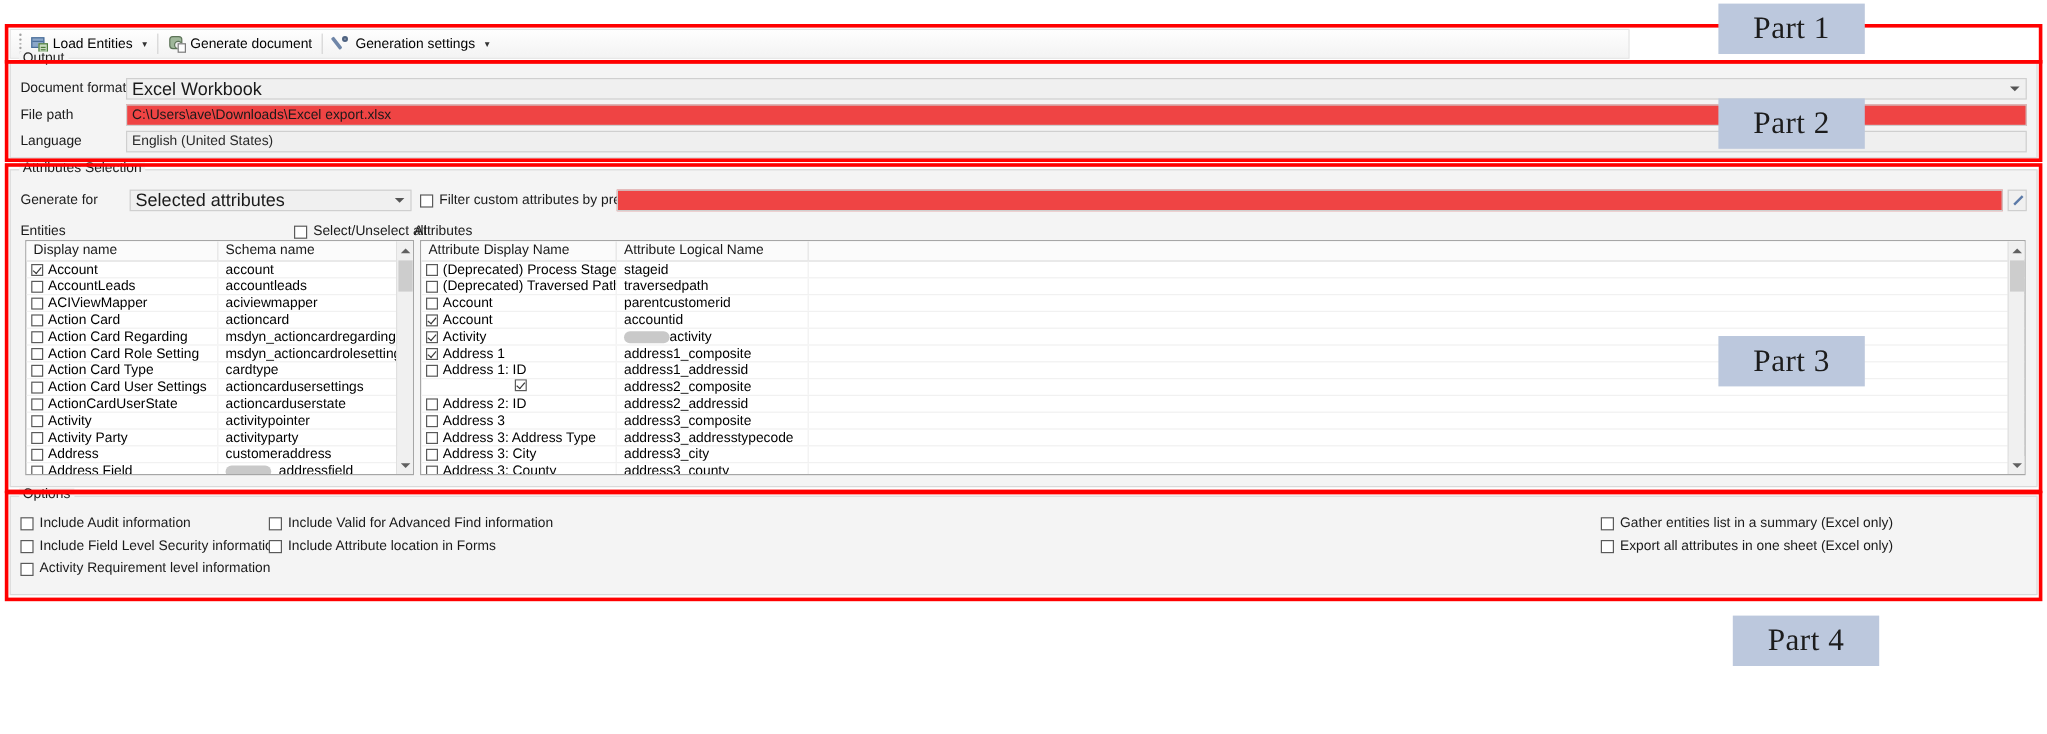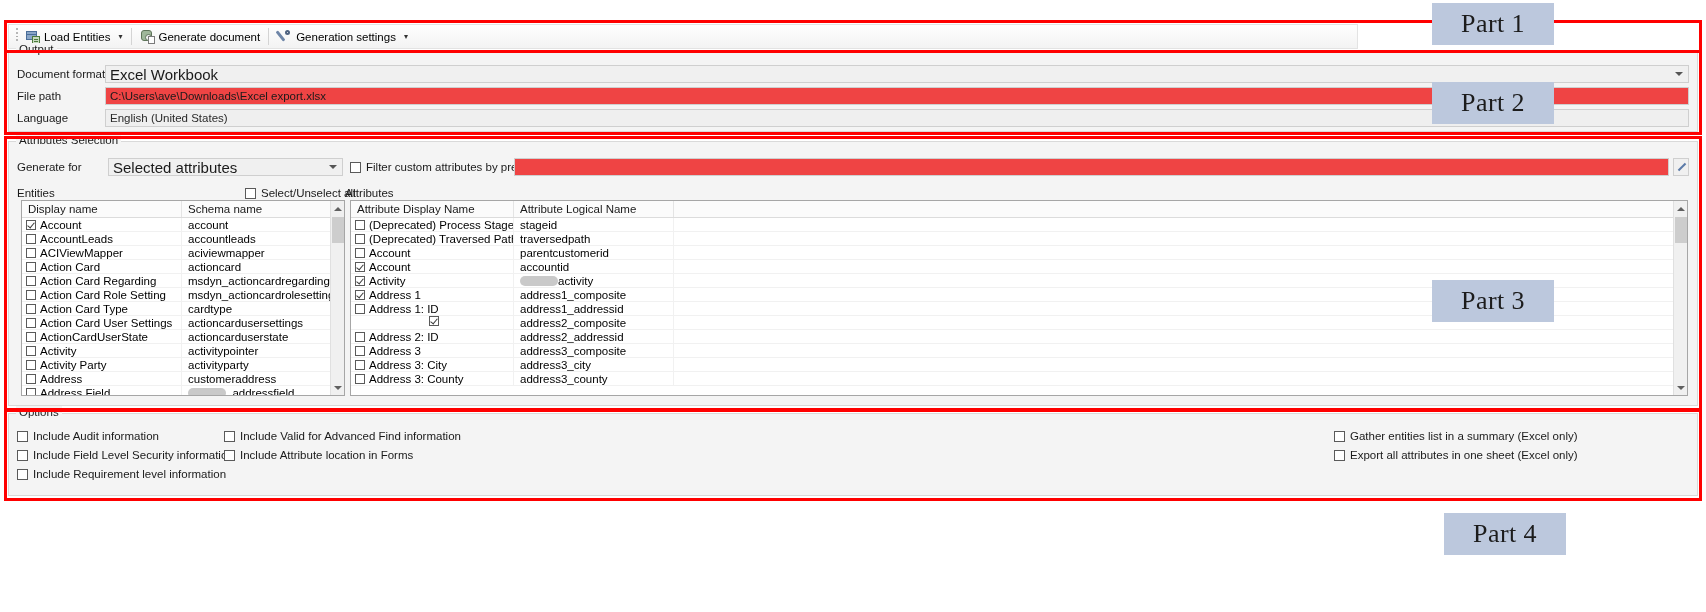--- a/index.html
+++ b/index.html
@@ -478,20 +478,30 @@
               <span>Address 3</span>
             </div>
             <div class="c2" style="width: 160px;">
               <span>address3_composite</span>
             </div>
             <div class="c3" style="flex: 1 1 0%;"></div>
           </div>
           <div class="lv-row">
             <div class="c1" style="width: 163px;">
               <span class="cbs"></span>
+              <span>Address 3: Address Type</span>
+            </div>
+            <div class="c2" style="width: 160px;">
+              <span>address3_addresstypecode</span>
+            </div>
+            <div class="c3" style="flex: 1 1 0%;"></div>
+          </div>
+          <div class="lv-row">
+            <div class="c1" style="width: 163px;">
+              <span class="cbs"></span>
               <span>Address 3: City</span>
             </div>
             <div class="c2" style="width: 160px;">
               <span>address3_city</span>
             </div>
             <div class="c3" style="flex: 1 1 0%;"></div>
           </div>
           <div class="lv-row">
             <div class="c1" style="width: 163px;">
               <span class="cbs"></span>
@@ -521,21 +531,21 @@
         <div class="cb-row" style="left: 8px; top: 16px;">
           <span class="cb"></span>
           <span>Include Audit information</span>
         </div>
         <div class="cb-row" style="left: 8px; top: 35px;">
           <span class="cb"></span>
           <span>Include Field Level Security information</span>
         </div>
         <div class="cb-row" style="left: 8px; top: 54px;">
           <span class="cb"></span>
-          <span>Include Requirement level information</span>
+          <span>Activity Requirement level information</span>
         </div>
       </div>
     <div id="options-middle">
         <div class="cb-row" style="left: 215px; top: 16px;">
           <span class="cb"></span>
           <span>Include Valid for Advanced Find information</span>
         </div>
         <div class="cb-row" style="left: 215px; top: 35px;">
           <span class="cb"></span>
           <span>Include Attribute location in Forms</span>

